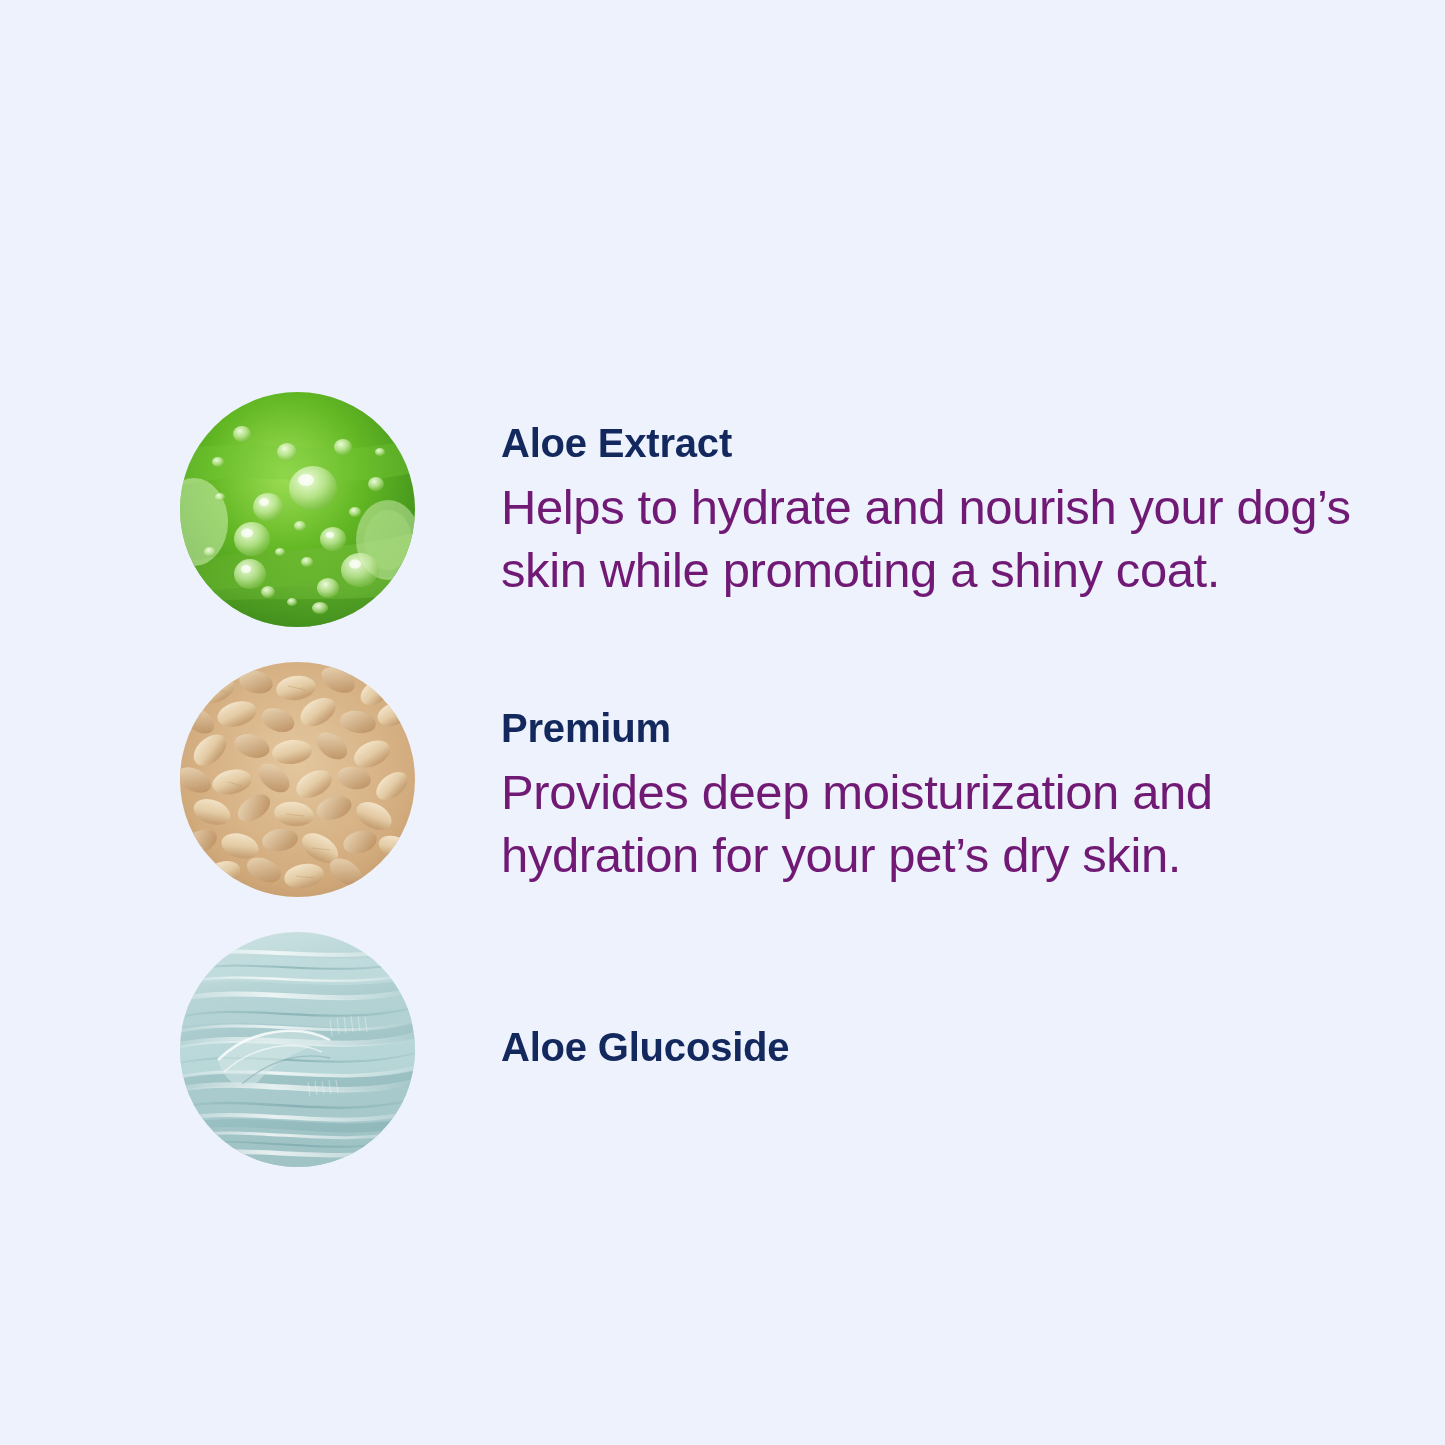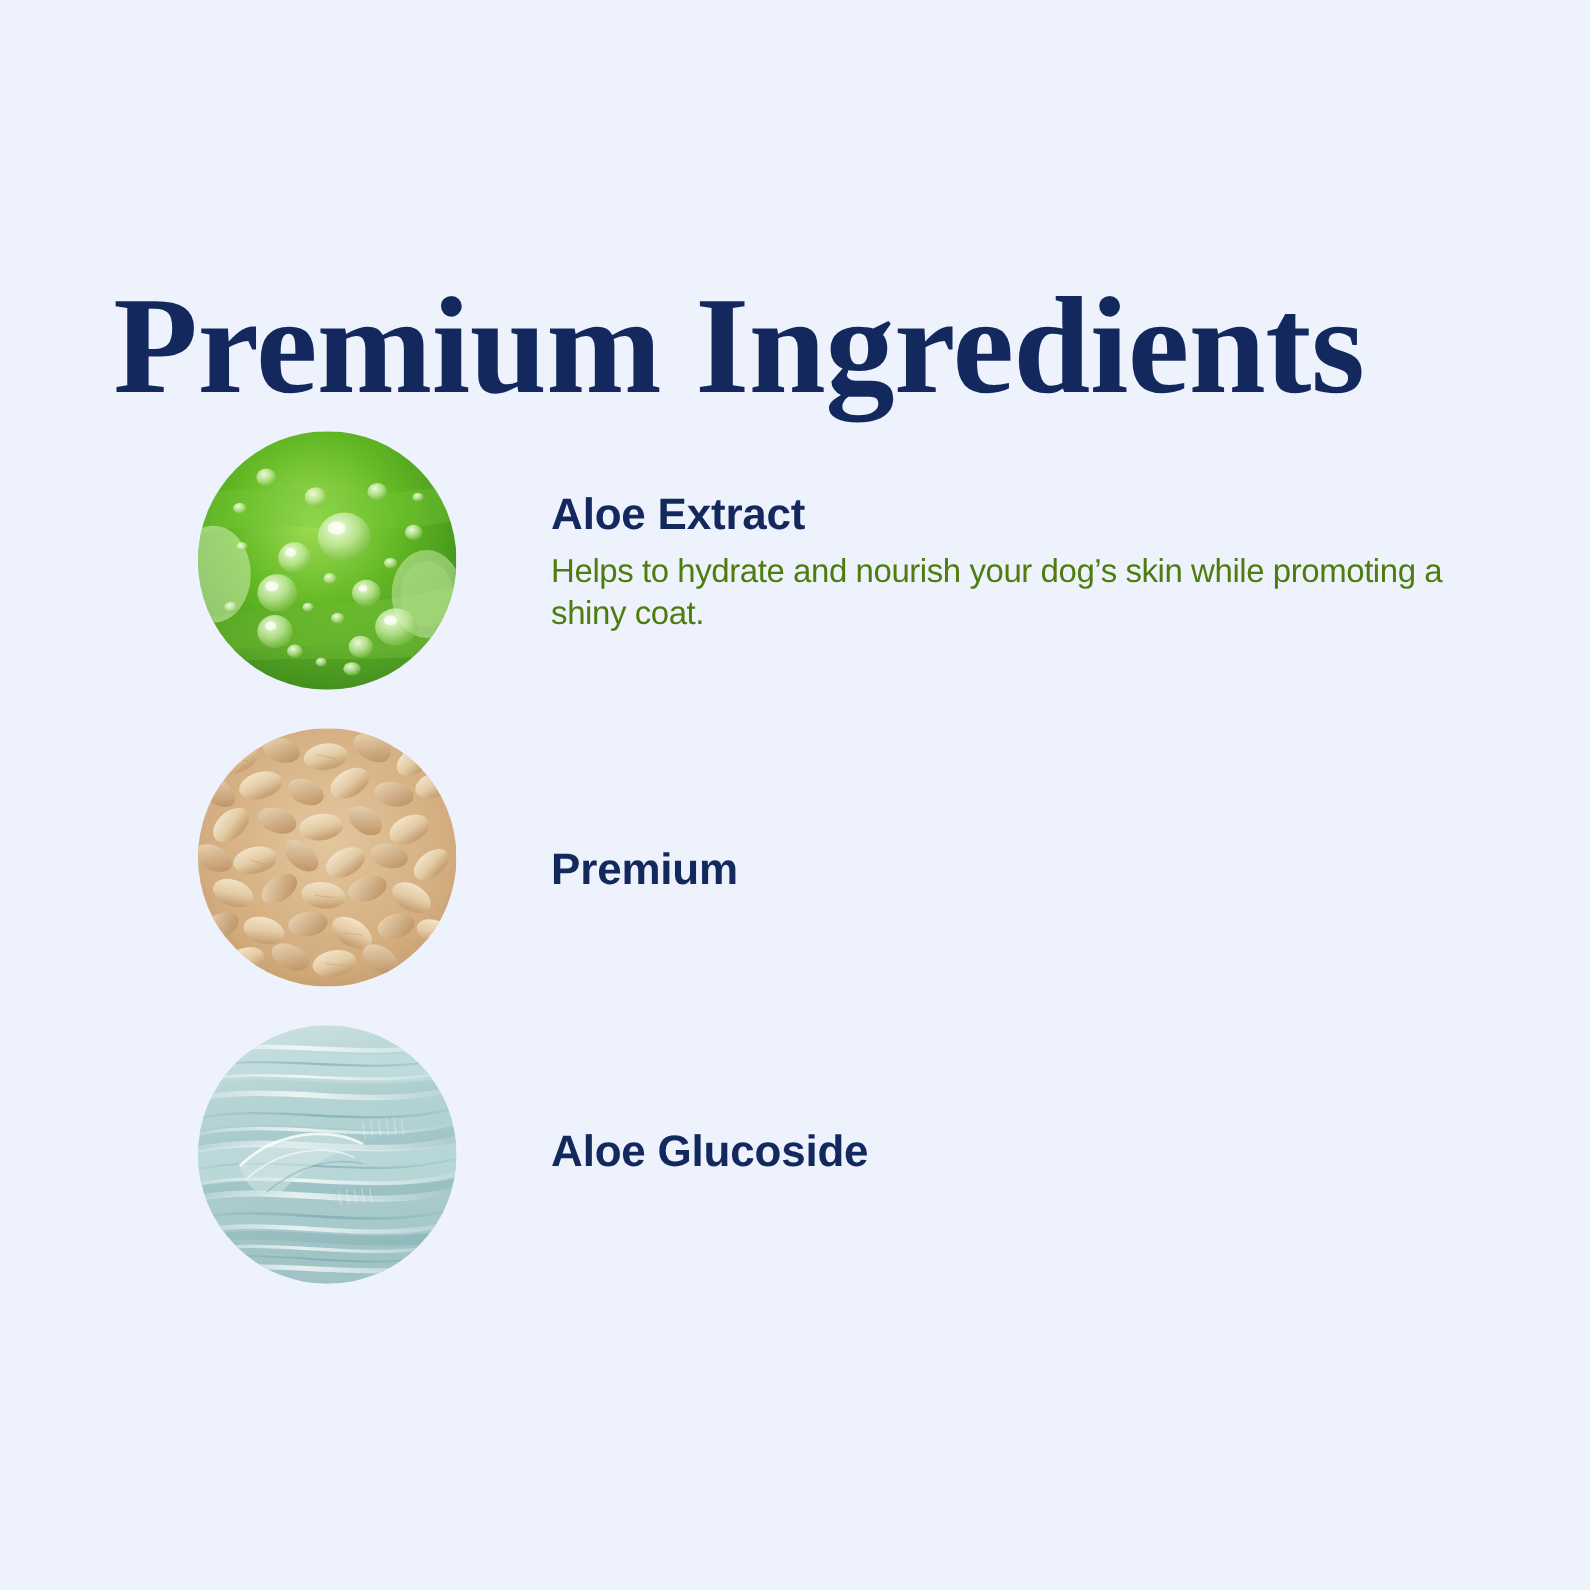--- a/index.html
+++ b/index.html
@@ -77,39 +77,38 @@
     font-weight: 700;
     font-size: 40px;
     line-height: 1.12;
     letter-spacing: -0.2px;
     margin: 0 0 10px 0;
     color: #13295e;
   }
   .ingredient-desc {
     font-family: "Liberation Sans", sans-serif;
     font-weight: 400;
-    font-size: 30px;
+    font-size: 49px;
     line-height: 1.28;
     letter-spacing: -0.4px;
     margin: 0;
-    color: #4d7c0f;
+    color: #701a75;
     max-width: 880px;
   }
 
   
   .row-aloe .ingredient-text { padding-top: 4px; }
   .row-oatmeal .ingredient-text { padding-top: 34px; }
   .row-decyl .ingredient-text { padding-top: 6px; }
 </style>
 </head>
 <body>
 
 <div id="page">
 
-  <h1 id="page-title">Premium Ingredients</h1>
 
   <div id="ingredient-list">
 
     <div class="ingredient-row row-aloe">
       <div class="ingredient-thumb">
         <svg viewBox="0 0 235 235" preserveAspectRatio="none" aria-hidden="true">
           <defs>
             <radialGradient id="aloeBg" cx="45%" cy="35%" r="78%">
               <stop offset="0%" stop-color="#9ddd55"></stop>
               <stop offset="42%" stop-color="#63b824"></stop>
@@ -248,20 +247,21 @@
               <path d="M108 24 L126 28"></path>
               <path d="M48 120 L62 124"></path>
             <path d="M106 152 L124 154"></path>
               <path d="M132 186 L150 188"></path>
               <path d="M116 214 L134 216"></path>
           </g>
         </svg>
       </div>
       <div class="ingredient-text">
         <h2 class="ingredient-name">Premium</h2>
+        <p class="ingredient-desc">Provides deep moisturization and hydration for your pet’s dry skin.</p>
       </div>
     </div>
 
     <div class="ingredient-row row-decyl">
       <div class="ingredient-thumb">
         <svg viewBox="0 0 235 235" preserveAspectRatio="none" aria-hidden="true">
           <defs>
             <linearGradient id="gelBg" x1="0" y1="0" x2="0.2" y2="1">
               <stop offset="0%" stop-color="#cfe4e4"></stop>
               <stop offset="45%" stop-color="#a9cbcd"></stop>

